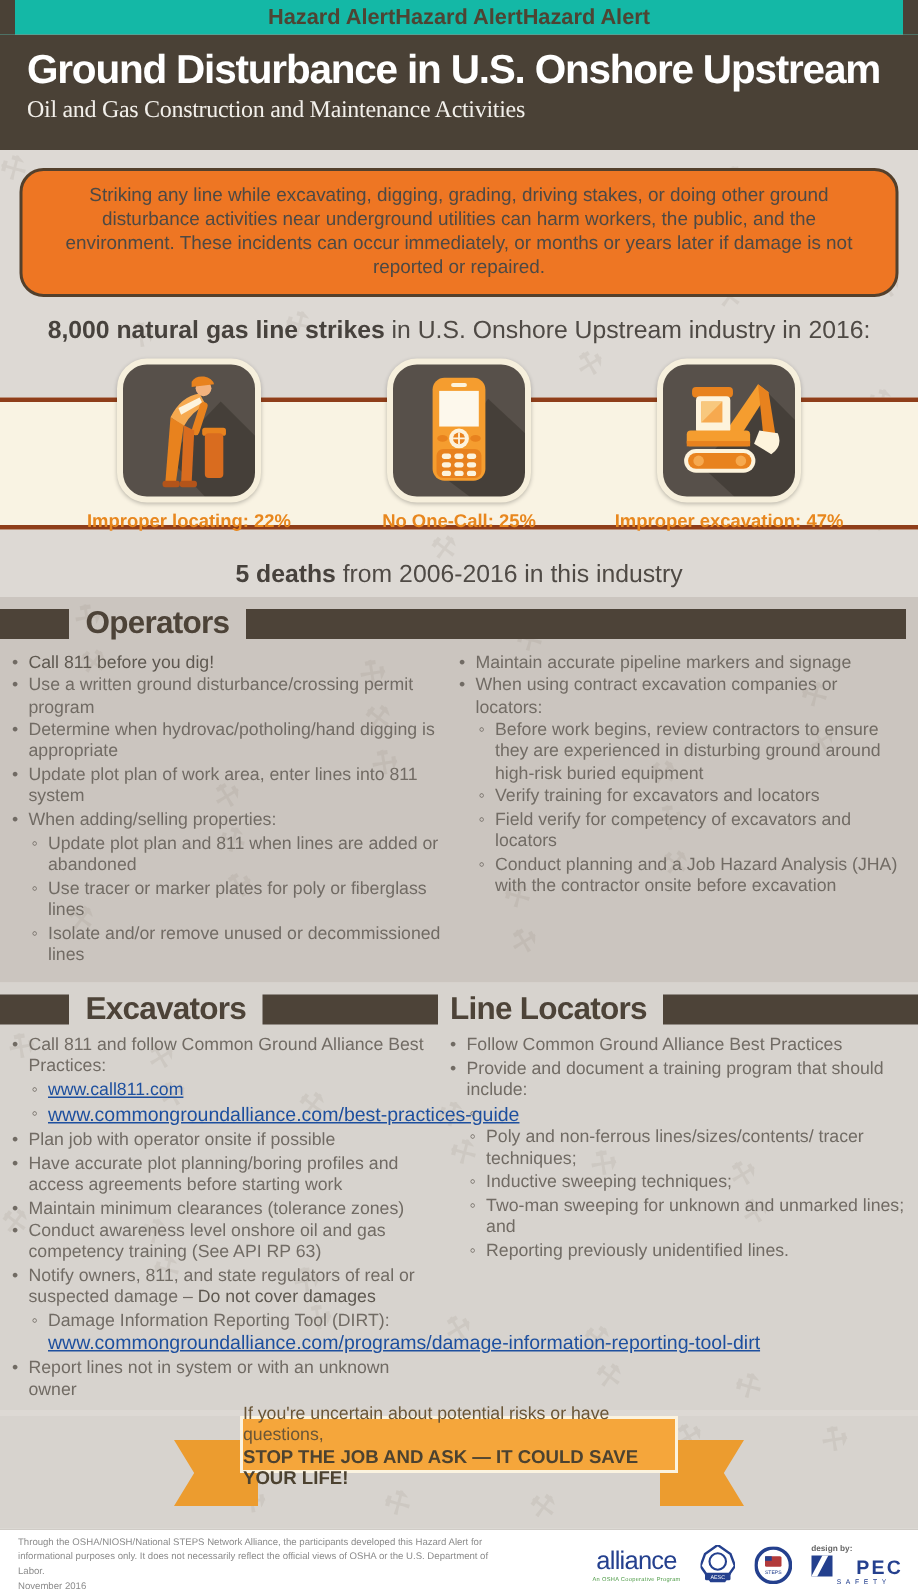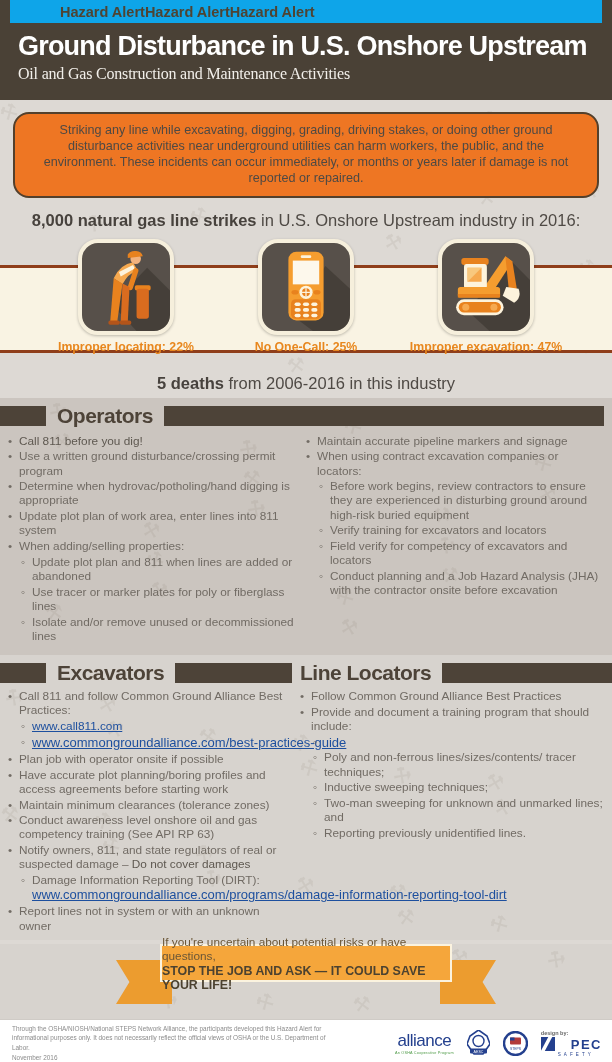--- a/index.html
+++ b/index.html
@@ -1,20 +1,20 @@
 <!DOCTYPE html>
 <html><head>
 <meta charset="utf-8">
 <style>
   * { margin:0; padding:0; box-sizing:border-box; }
   body { background:#888; font-family:"Liberation Sans","DejaVu Sans",sans-serif; }
   #page { width:612px; height:1062px; margin:0 auto; position:relative; overflow:hidden; background:#DDD9D4; }
 
   
-  .banner { height:23px; background:#0ea5e9; position:relative; display:flex; justify-content:flex-start; align-items:center; padding:0 60px; }
+  .banner { height:23px; background:#14b8a6; position:relative; display:flex; justify-content:center; align-items:center; padding:0 60px; }
   .banner .corner { position:absolute; top:0; width:10px; height:23px; background:#4A4136; }
   .banner .corner.l { left:0; } .banner .corner.r { right:0; }
   .banner-label { font-weight:bold; font-size:14.5px; color:#4E4433; }
 
   
   .hdr { height:77px; background:#4A4136; color:#FFFFFF; padding:9px 18px 0; }
   .hdr-title { font-size:27px; font-weight:bold; letter-spacing:-0.8px; line-height:1.1; white-space:nowrap; }
   .hdr-sub { font-size:16px; margin-top:3px; color:#F2EFEA; letter-spacing:-0.2px;font-family:Liberation Serif, serif; }
 
   

